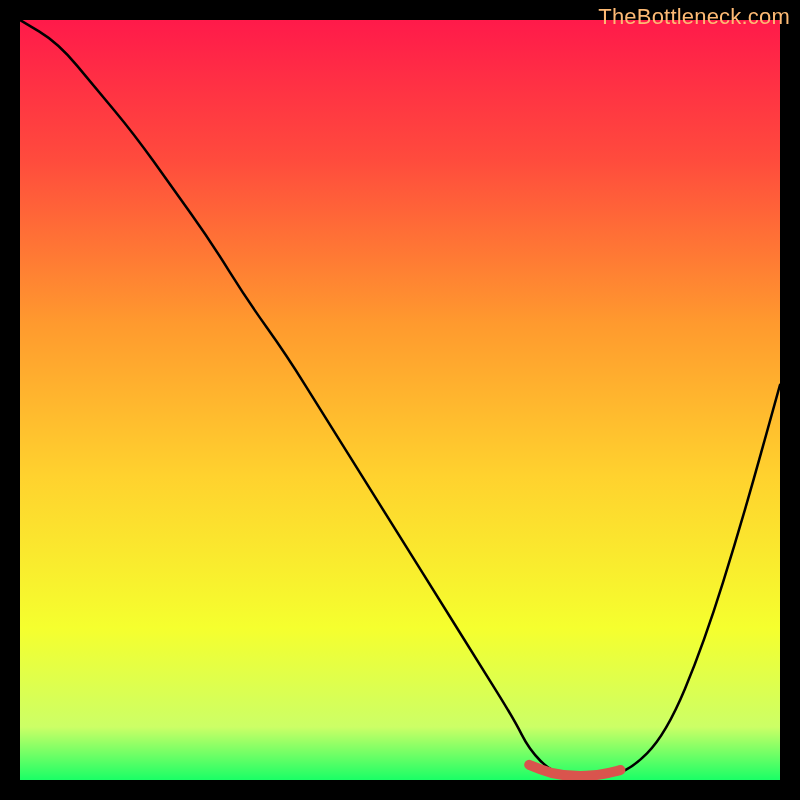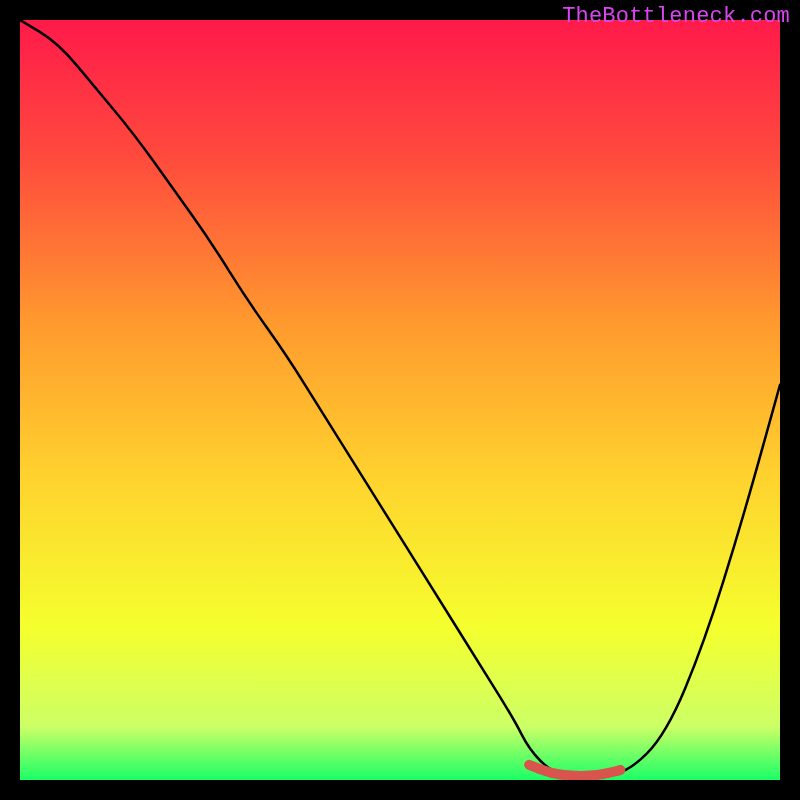--- a/index.html
+++ b/index.html
@@ -7,22 +7,22 @@
   .container {
     width: 800px;
     height: 800px;
     background: #000;
     position: relative;
   }
   .watermark {
     position: absolute;
     top: 4px;
     right: 10px;
-    color: #d946ef;
-    font-family: Liberation Mono, monospace;
+    color: #fdba74;
+    font-family: Liberation Sans, sans-serif;
     font-size: 22px;
     font-weight: 400;
     z-index: 10;
     letter-spacing: 0.2px;
   }
   .plot {
     position: absolute;
     left: 20px;
     top: 20px;
     width: 760px;

